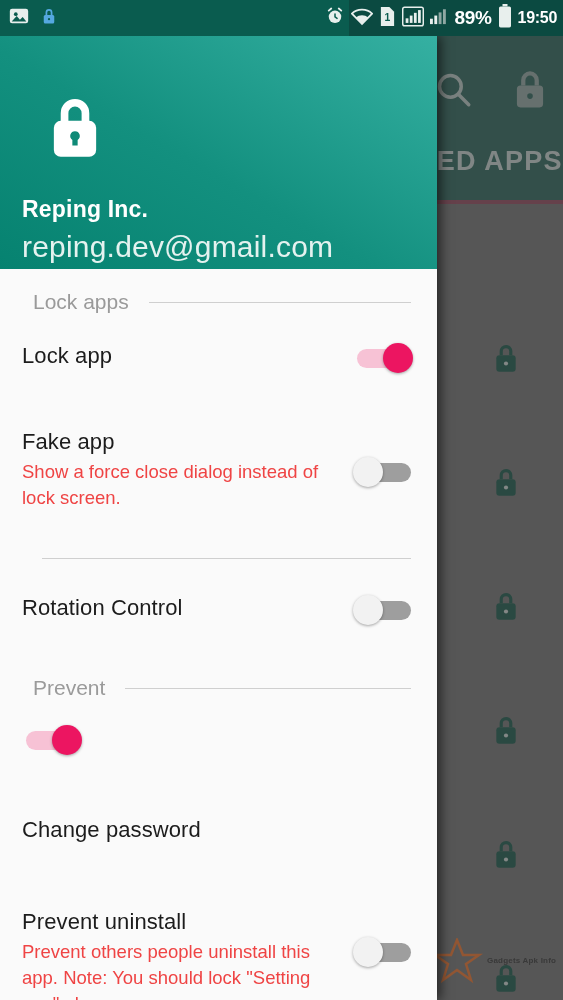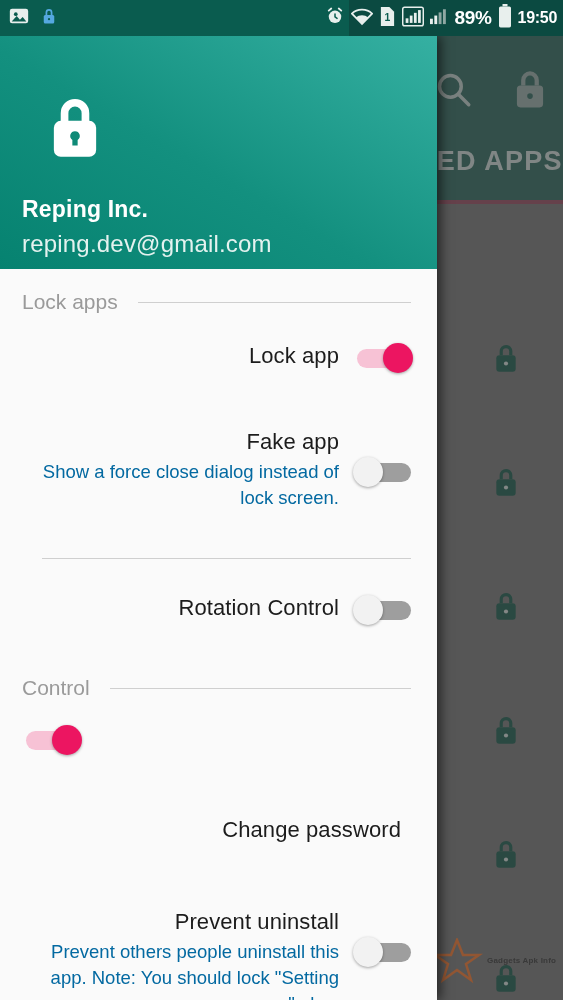--- a/index.html
+++ b/index.html
@@ -90,49 +90,49 @@
     position:relative; width:437px; height:233px;
     background:linear-gradient(30deg, #068270 0%, #13907f 45%, #35b0a2 100%);
   }
   #drawer-avatar { position:absolute; left:43px; top:55px; }
   #drawer-name {
     position:absolute; left:22px; top:160px;
     color:#ffffff; font-size:23px; font-weight:bold; letter-spacing:0.2px;
   }
   #drawer-email {
     position:absolute; left:22px; top:194px;
-    color:#e4f2ef; font-size:24px; font-weight:normal; letter-spacing:0.2px;
+    color:#e4f2ef; font-size:30px; font-weight:normal; letter-spacing:0.2px;
   }
 
   #drawer-body { position:relative; width:437px; }
 
   
   .section-head {
     position:relative; display:flex; align-items:center;
     padding:0 22px; height:46px;
   }
   .section-head .sh-label {
-    color:#9a9a9a; font-size:21px; white-space:nowrap;
+    color:#9a9a9a; font-size:21px; white-space:nowrap;margin-left:11px;
   }
   .section-head .sh-rule {
     flex:1; height:1px; background:#cfcfcf; margin-left:20px; margin-right:4px;
   }
 
   
   .pref-row {
     position:relative; display:flex; align-items:flex-start;
     padding:0 22px; min-height:56px;
   }
-  .pref-texts { flex:1; padding-right:14px;text-align:right; }
+  .pref-texts { flex:1; padding-right:14px; }
   .pref-title {
     color:#1c1c1c; font-size:22px; font-weight:normal; letter-spacing:0.1px;
     line-height:30px;
   }
   .pref-summary {
-    color:#0369a1; font-size:18.5px; line-height:26px; margin-top:2px;
+    color:#ef4444; font-size:18.5px; line-height:26px; margin-top:2px;
   }
 
   
   .switch { position:relative; width:62px; height:34px; flex:none; }
   .switch .track {
     position:absolute; left:4px; top:8px; width:54px; height:19px; border-radius:10px;
   }
   .switch .thumb {
     position:absolute; top:2px; width:30px; height:30px; border-radius:50%;
   }
@@ -283,21 +283,21 @@
       <div class="pref-texts">
         <div class="pref-title">Rotation Control</div>
       </div>
       <div class="switch off">
         <span class="track"></span>
         <span class="thumb"></span>
       </div>
     </div>
 
     <div class="section-head" style="margin-top:16px">
-      <span class="sh-label">Control</span>
+      <span class="sh-label">Prevent</span>
       <span class="sh-rule"></span>
     </div>
 
     <div class="pref-row" style="margin-top:12px">
       <div class="switch on">
         <span class="track"></span>
         <span class="thumb"></span>
       </div>
     </div>
 

